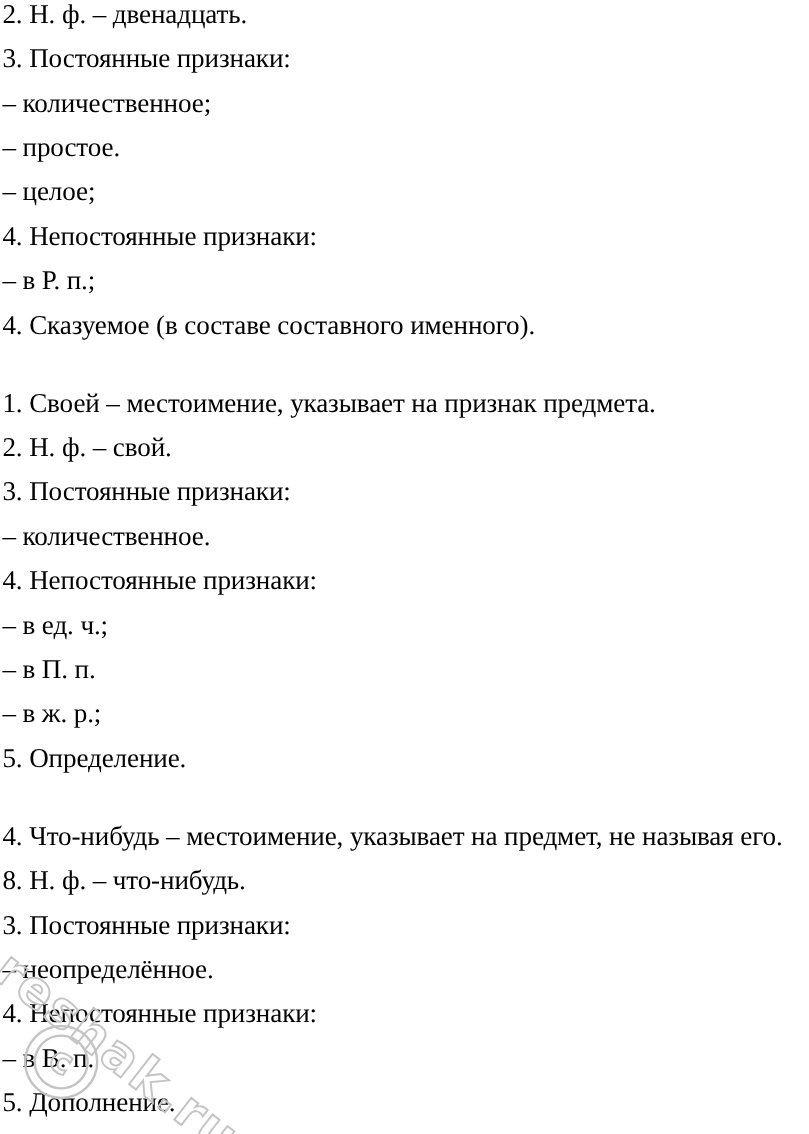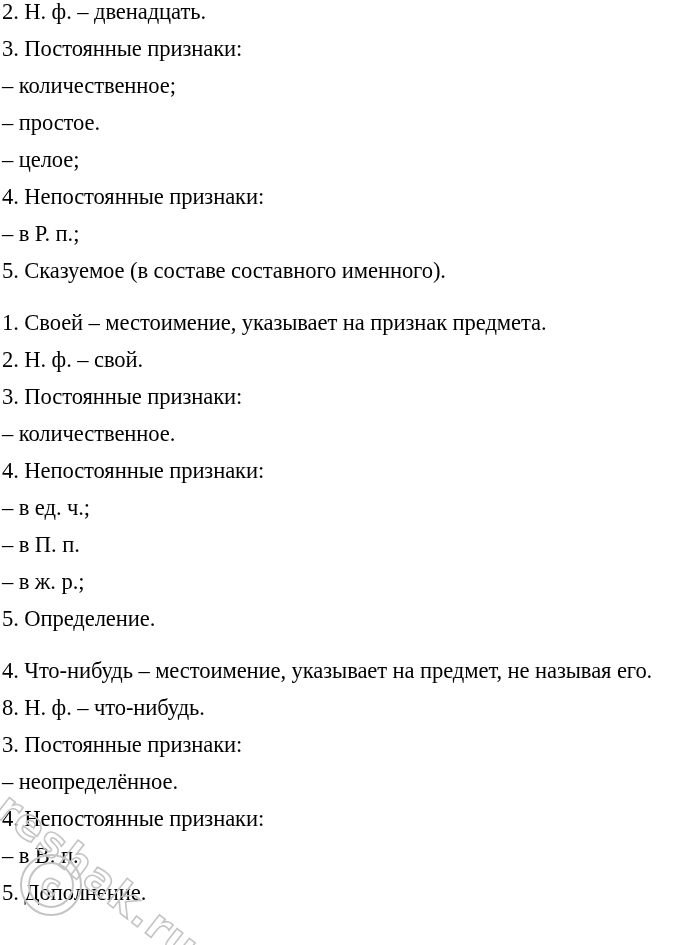--- a/index.html
+++ b/index.html
@@ -19,21 +19,21 @@
     width: 672px;
   }
   .line {
     margin: 0;
     font-size: 22.6px;
     line-height: 37px;
     white-space: nowrap;
     letter-spacing: -0.1px;
     color: #000000;
   }
-  .section + .section { margin-top: 15px; }
+  .section + .section { margin-top: 28px; }
 
   
   .wm-text {
     position: absolute;
     left: 14px;
     top: 786px;
     z-index: 5;
     font-family: "DejaVu Sans", sans-serif;
     font-size: 42px;
     font-weight: bold;
@@ -86,21 +86,21 @@
 <div class="doc">
 
   <div class="section">
     <p class="line">2. Н. ф. – двенадцать.</p>
     <p class="line">3. Постоянные признаки:</p>
     <p class="line">– количественное;</p>
     <p class="line">– простое.</p>
     <p class="line">– целое;</p>
     <p class="line">4. Непостоянные признаки:</p>
     <p class="line">– в Р. п.;</p>
-    <p class="line">5. Сказуемое (в составе составного именного).</p>
+    <p class="line">4. Сказуемое (в составе составного именного).</p>
   </div>
 
   <div class="section">
     <p class="line">1. Своей – местоимение, указывает на признак предмета.</p>
     <p class="line">2. Н. ф. – свой.</p>
     <p class="line">3. Постоянные признаки:</p>
     <p class="line">– количественное.</p>
     <p class="line">4. Непостоянные признаки:</p>
     <p class="line">– в ед. ч.;</p>
     <p class="line">– в П. п.</p>

